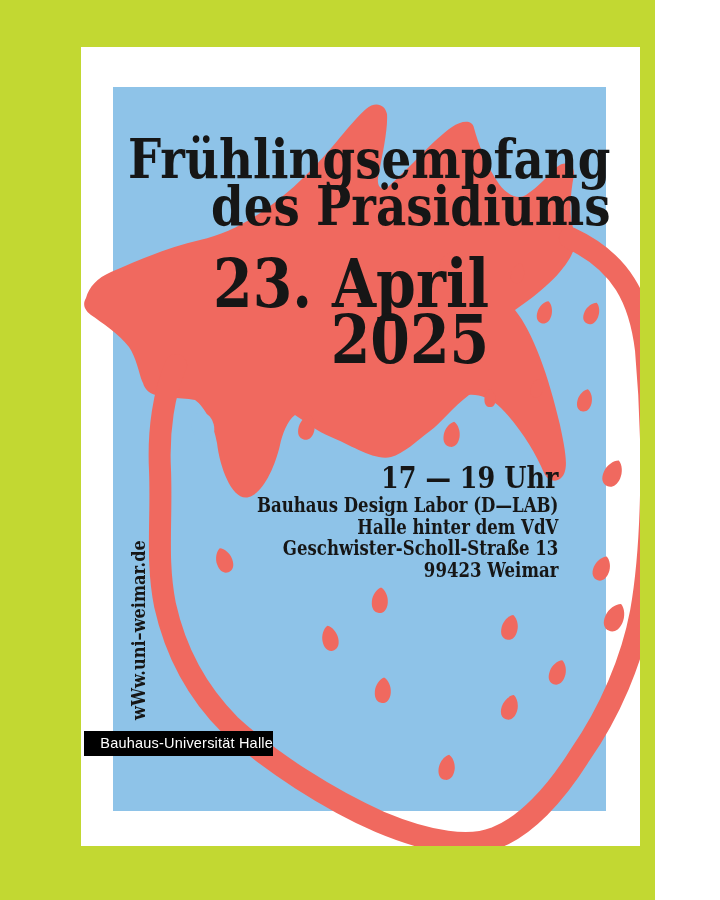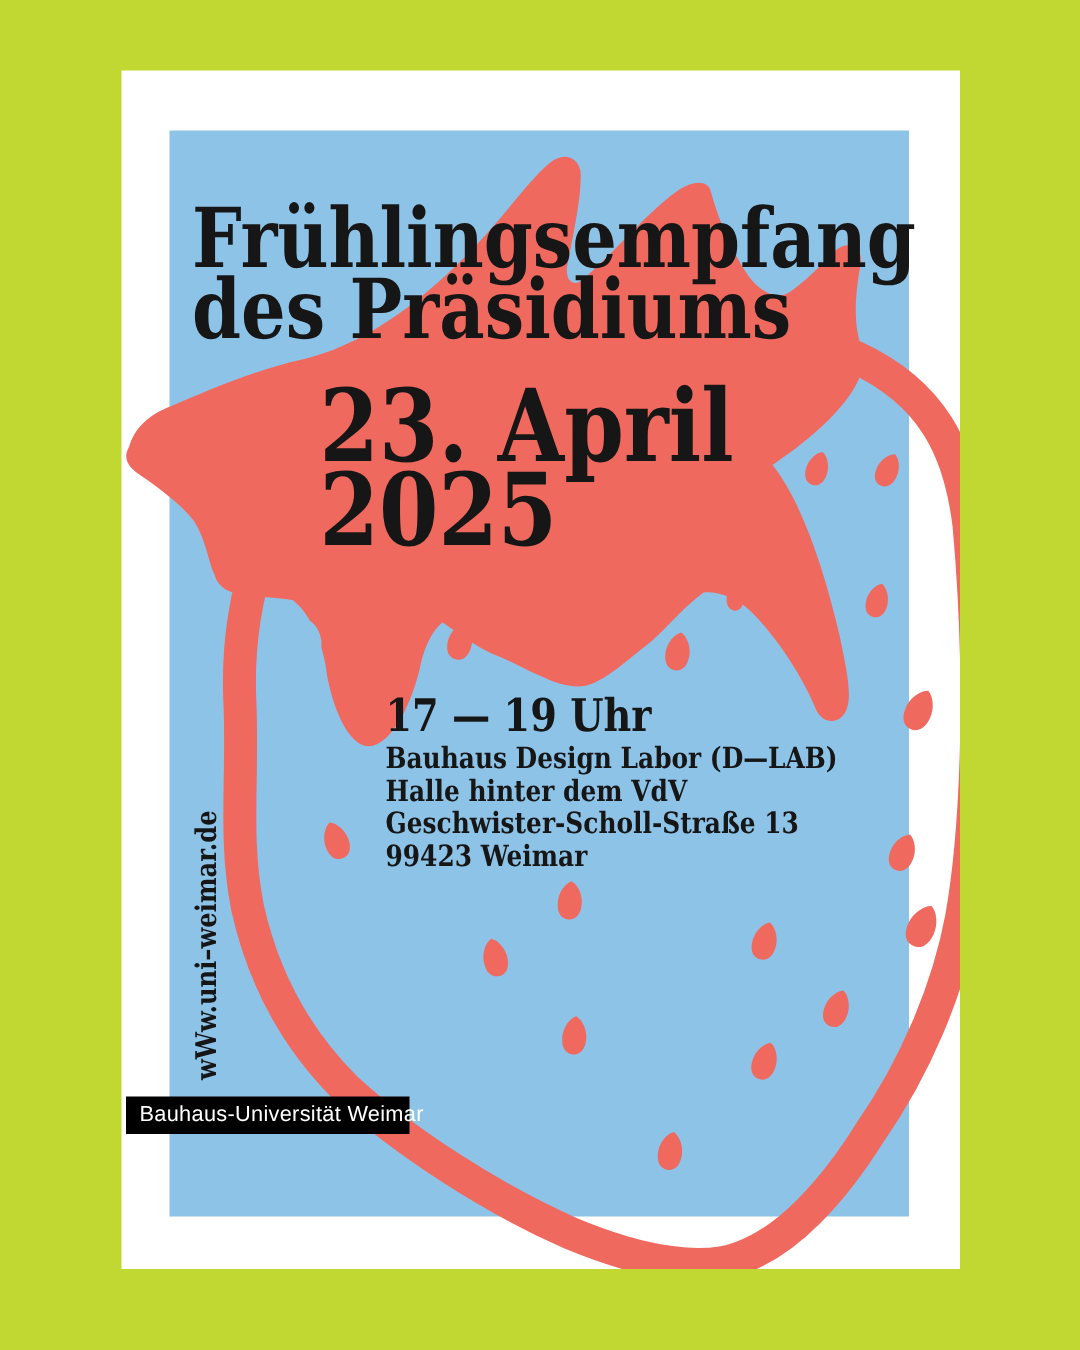--- a/index.html
+++ b/index.html
@@ -6,23 +6,24 @@
     --background-green:#c2d832;
     --poster-white:#ffffff;
     --sky-blue:#8ec3e8;
     --strawberry-coral:#f0695f;
     --text-black:#161616;
     --logo-bg:#000000;
     --logo-text-color:#ffffff;
   }
   html,body{margin:0;padding:0;}
   .stage{
-    position:relative;width:720px;height:900px;overflow:hidden;
+    position:relative;width:655px;height:900px;overflow:hidden;
     background:var(--background-green);
     font-family:"DejaVu Serif",serif;
+    text-align:right;
   }
   .poster{
     position:absolute;left:81px;top:47px;width:559px;height:799px;
     background:var(--poster-white);overflow:hidden;
   }
   .blue-panel{
     position:absolute;left:32px;top:40px;width:493px;height:724px;
     background:var(--sky-blue);
   }
   svg.strawberry{position:absolute;left:0;top:0;width:559px;height:799px;}
@@ -160,17 +161,17 @@
         <div>Geschwister-Scholl-Straße 13</div>
         <div>99423 Weimar</div>
       </div>
     </div>
 
     <div class="website">
       <div class="inner">wWw.uni–weimar.de</div>
     </div>
 
     <div class="logo-bar">
-      <span>Bauhaus-Universität Weimar</span>
+      <span>Bauhaus-Universität Halle</span>
     </div>
 
   </div>
 </div>
 
 </body></html>

